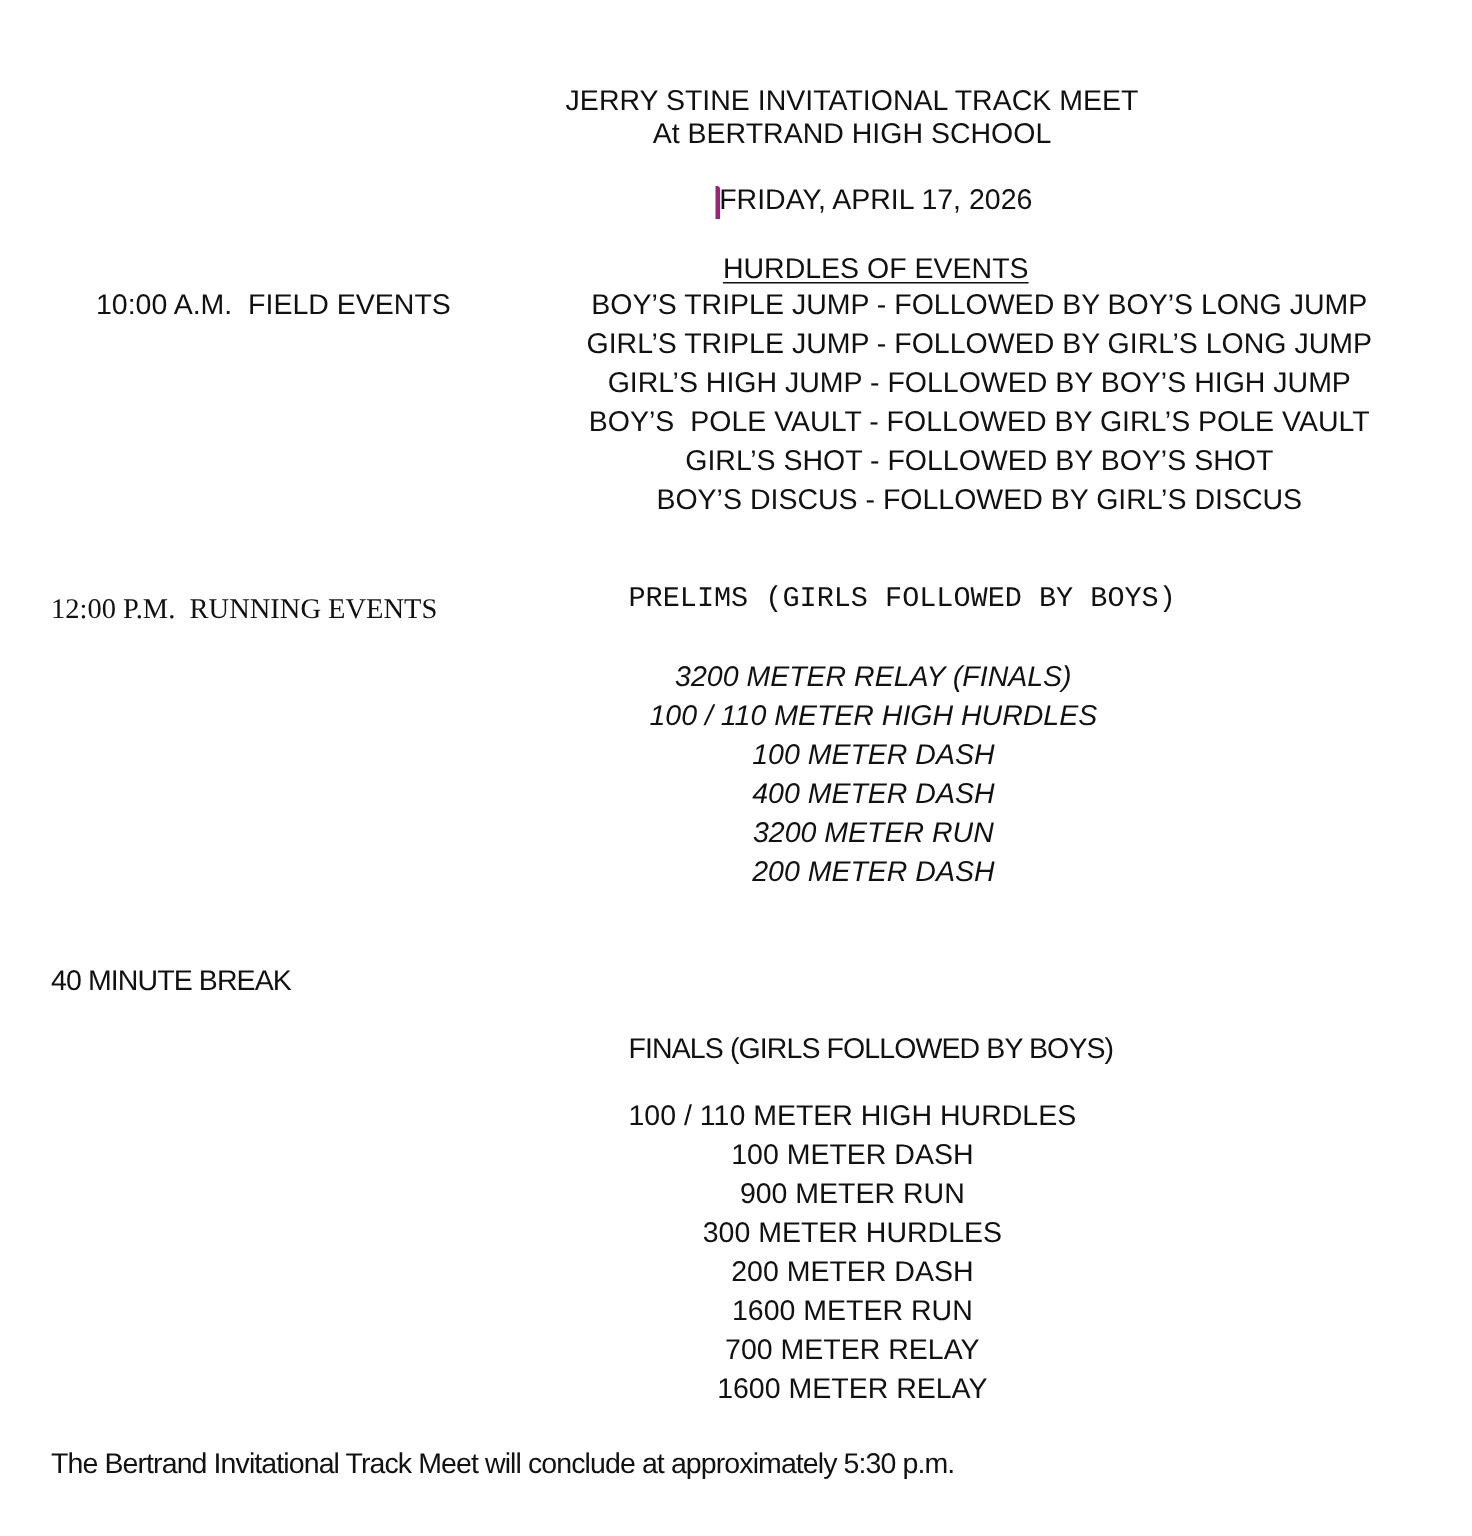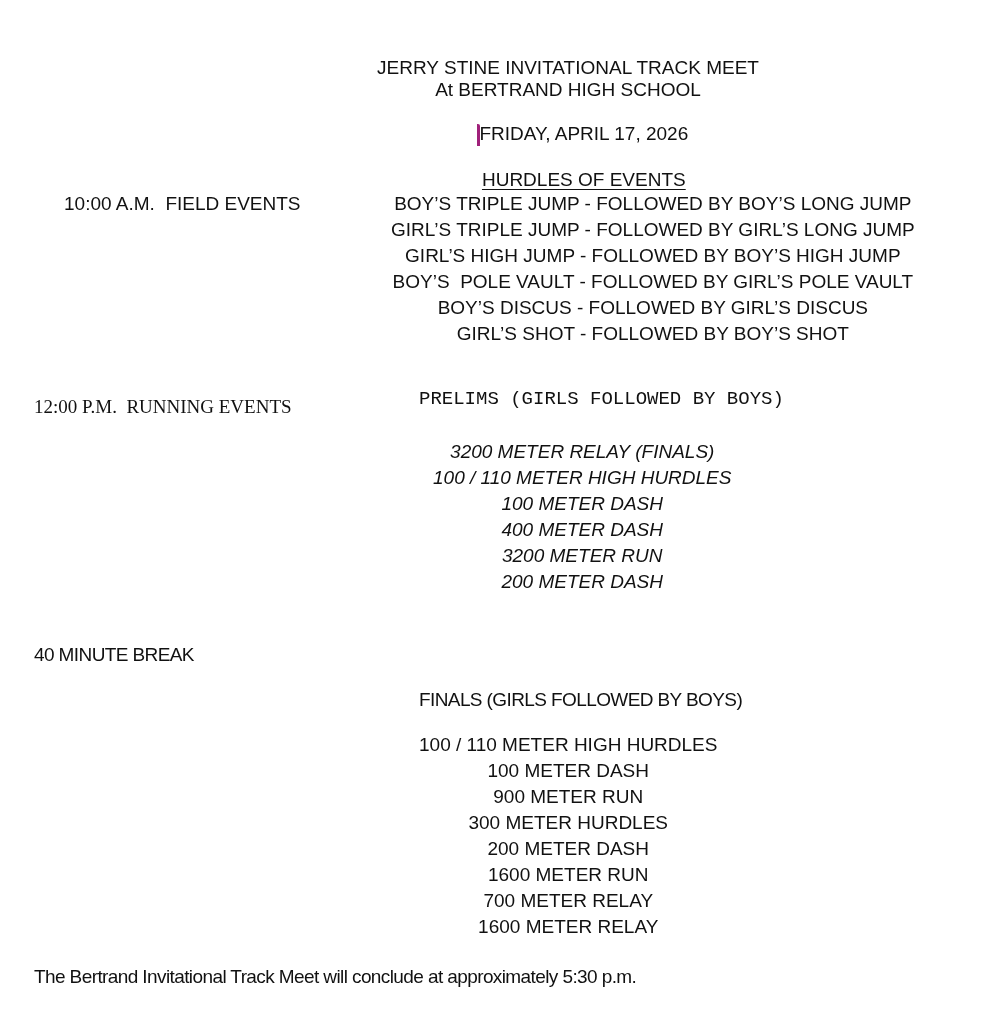--- a/index.html
+++ b/index.html
@@ -60,22 +60,22 @@
       <span class="schedule-title">HURDLES OF EVENTS</span>
     </div>
   </div>
 
   <div class="abs" style="left:40px; top:191px;margin-left:24px;">10:00 A.M.  FIELD EVENTS</div>
   <ul class="list" style="left:391px; top:191px;">
     <li>BOY’S TRIPLE JUMP - FOLLOWED BY BOY’S LONG JUMP</li>
     <li>GIRL’S TRIPLE JUMP - FOLLOWED BY GIRL’S LONG JUMP</li>
     <li>GIRL’S HIGH JUMP - FOLLOWED BY BOY’S HIGH JUMP</li>
     <li>BOY’S  POLE VAULT - FOLLOWED BY GIRL’S POLE VAULT</li>
+    <li>GIRL’S SHOT - FOLLOWED BY BOY’S SHOT</li>
     <li>BOY’S DISCUS - FOLLOWED BY GIRL’S DISCUS</li>
-    <li>GIRL’S SHOT - FOLLOWED BY BOY’S SHOT</li>
   </ul>
 
   <div class="abs" style="left:34px; top:394px;font-family:Liberation Serif, serif;">12:00 P.M.  RUNNING EVENTS</div>
   <div class="abs" style="left:419px; top:386px;font-family:Liberation Mono, monospace;">PRELIMS (GIRLS FOLLOWED BY BOYS)</div>
 
   <ul class="list" style="left:433px; top:439px;font-style:italic;">
     <li>3200 METER RELAY (FINALS)</li>
     <li>100 / 110 METER HIGH HURDLES</li>
     <li>100 METER DASH</li>
     <li>400 METER DASH</li>

